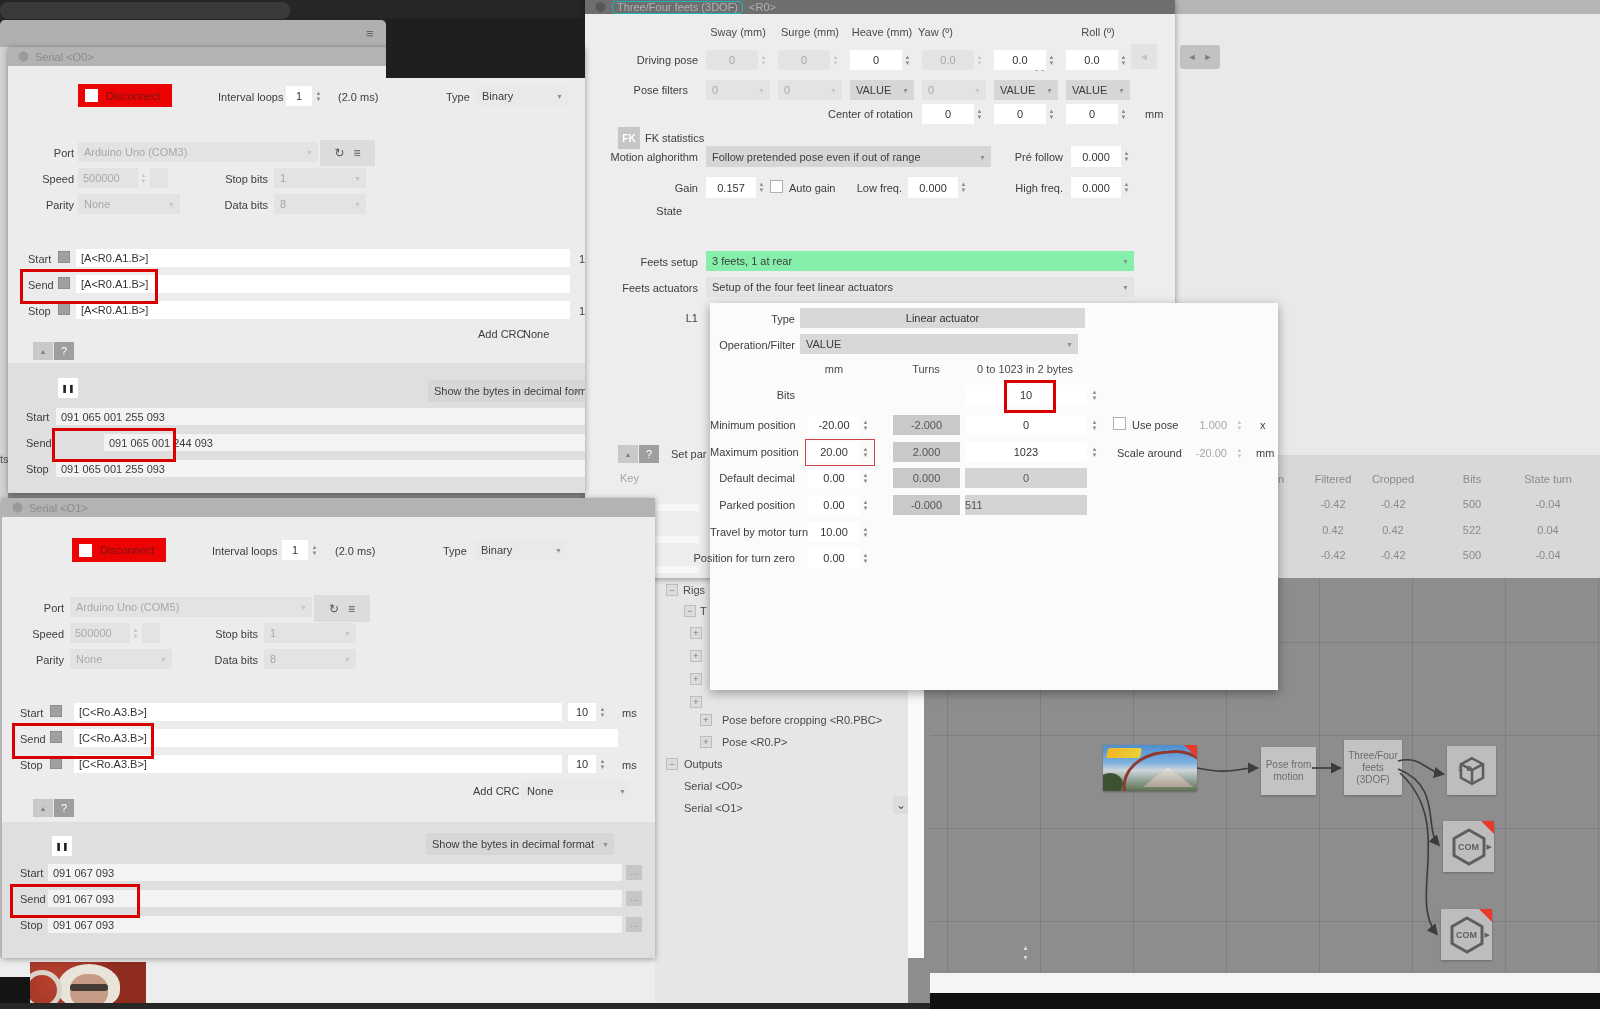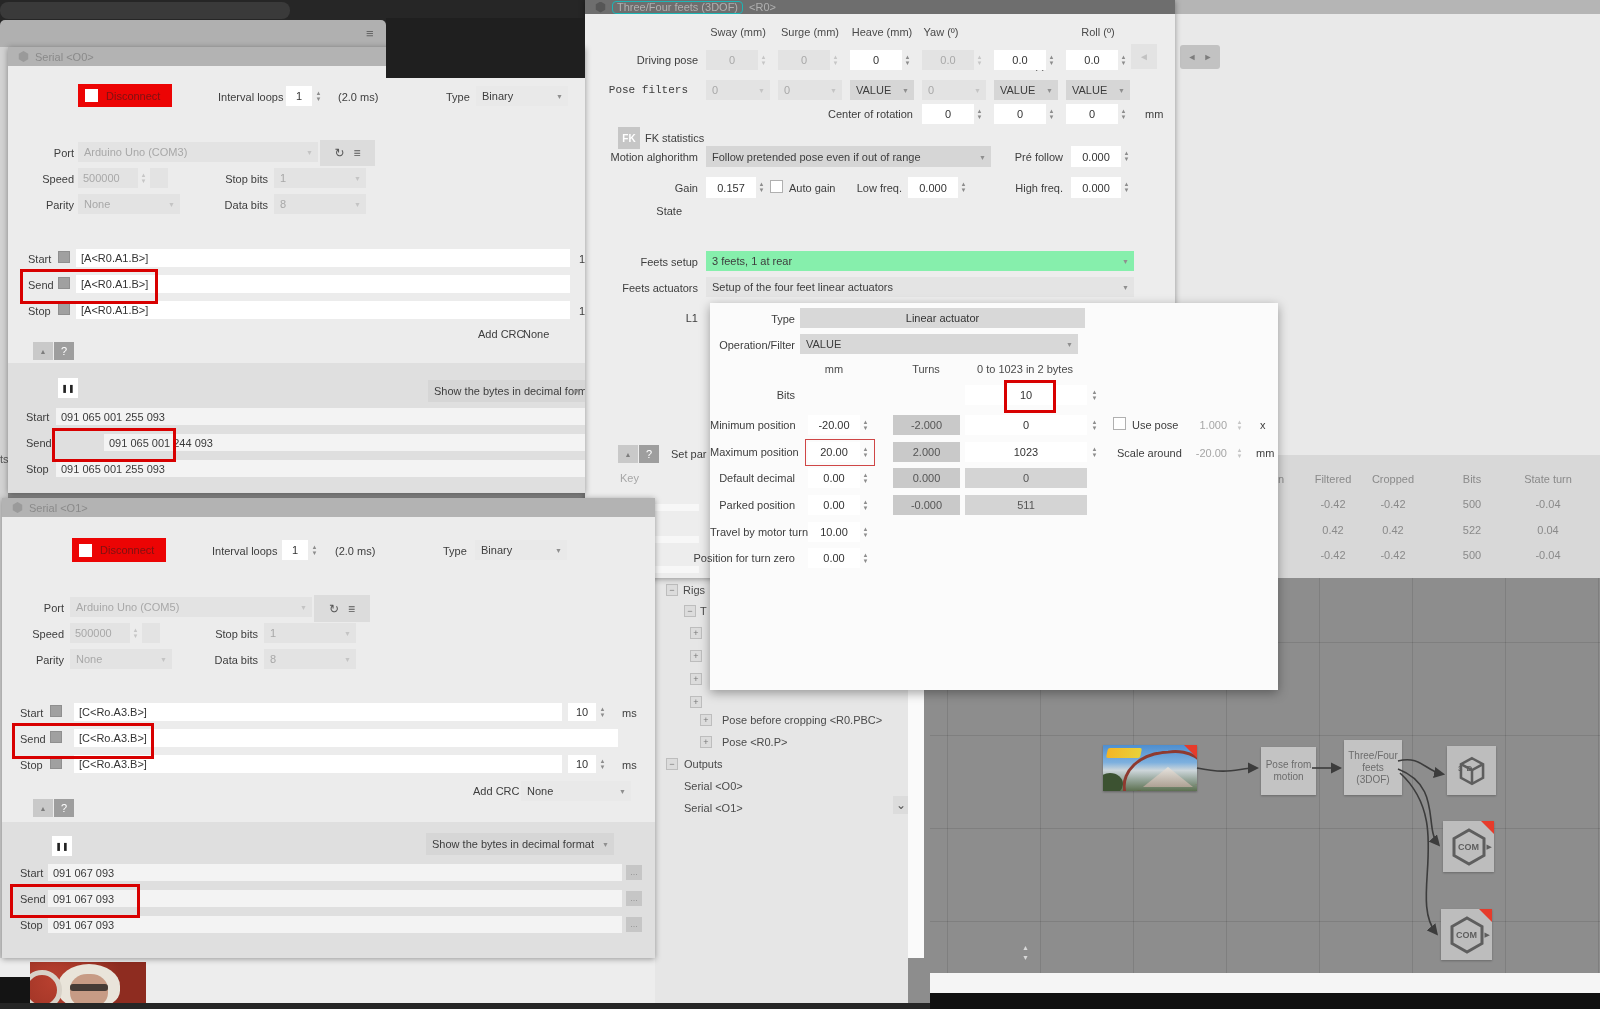--- a/index.html
+++ b/index.html
@@ -212,42 +212,42 @@
   <div class="win" style="left:585px;top:0;width:590px;height:578px;background:#ededed;">
     <div class="titlebar" style="height:14px;background:#6e6e6e;color:#b0b0b0;">
       <span class="hex" style="background:#565656;"></span>
       <span style="border:1px solid #1bb6b6;border-radius:4px;padding:0 4px;line-height:11px;">Three/Four feets (3DOF)</span>
       <span>&lt;R0&gt;</span>
     </div>
 
     <div class="lbl" style="left:117px;top:26px;width:72px;text-align:center;color:#4a4a4a;">Sway (mm)</div>
     <div class="lbl" style="left:189px;top:26px;width:72px;text-align:center;color:#4a4a4a;">Surge (mm)</div>
     <div class="lbl" style="left:261px;top:26px;width:72px;text-align:center;color:#4a4a4a;">Heave (mm)</div>
-    <div class="lbl" style="left:320px;top:26px;width:72px;text-align:center;color:#4a4a4a;">Yaw (º)</div>
+    <div class="lbl" style="left:333px;top:26px;width:72px;text-align:left;color:#4a4a4a;">Yaw (º)</div>
     <div class="lbl" style="left:405px;top:26px;width:72px;text-align:center;color:#4a4a4a;margin-top:33px;">Pitch (º)</div>
     <div class="lbl" style="left:477px;top:26px;width:72px;text-align:center;color:#4a4a4a;">Roll (º)</div>
 
     <div class="lbl tar" style="left:23px;top:54px;width:90px;">Driving pose</div>
     <div class="inp gray" style="left:121px;top:50px;width:52px;height:20px;">0</div>
       <div class="spin mutspin" style="left:173px;top:50px;height:20px;"></div>
     <div class="inp gray" style="left:193px;top:50px;width:52px;height:20px;">0</div>
       <div class="spin mutspin" style="left:245px;top:50px;height:20px;"></div>
     <div class="inp" style="left:265px;top:50px;width:52px;height:20px;">0</div>
       <div class="spin" style="left:317px;top:50px;height:20px;"></div>
     <div class="inp gray" style="left:337px;top:50px;width:52px;height:20px;">0.0</div>
       <div class="spin mutspin" style="left:389px;top:50px;height:20px;"></div>
     <div class="inp" style="left:409px;top:50px;width:52px;height:20px;">0.0</div>
       <div class="spin" style="left:461px;top:50px;height:20px;"></div>
     <div class="inp" style="left:481px;top:50px;width:52px;height:20px;">0.0</div>
       <div class="spin" style="left:533px;top:50px;height:20px;"></div>
     <div class="sqbtn" style="left:546px;top:44px;width:26px;height:25px;background:#e3e3e3;color:#c2c2c2;font-size:10px;">
         <span>◄</span>
       </div>
 
-    <div class="lbl tar" style="left:13px;top:84px;width:90px;font-family:Liberation Mono, monospace;">Pose filters</div>
+    <div class="lbl tar" style="left:13px;top:84px;width:90px;">Pose filters</div>
     <div class="dd gray" style="left:121px;top:80px;width:64px;height:20px;">
         <span>0</span>
       </div>
     <div class="dd gray" style="left:193px;top:80px;width:64px;height:20px;">
         <span>0</span>
       </div>
     <div class="dd" style="left:265px;top:80px;width:64px;height:20px;background:#d6d6d6;">
         <span>VALUE</span>
       </div>
     <div class="dd gray" style="left:337px;top:80px;width:64px;height:20px;">
@@ -553,21 +553,21 @@
     <div class="abs" style="left:255px;top:165px;width:122px;height:20px;background:#d4d4d4;display:flex;align-items:center;justify-content:center;color:#555;">
         <span>0</span>
       </div>
 
     <div class="lbl tar" style="left:0;top:196px;width:85px;">Parked position</div>
     <div class="inp" style="left:98px;top:192px;width:52px;height:20px;">0.00</div>
     <div class="spin" style="left:150px;top:192px;height:20px;"></div>
     <div class="abs" style="left:183px;top:192px;width:67px;height:20px;background:#c9c9c9;display:flex;align-items:center;justify-content:center;color:#555;">
         <span>-0.000</span>
       </div>
-    <div class="abs" style="left:255px;top:192px;width:122px;height:20px;background:#d4d4d4;display:flex;align-items:center;justify-content:center;color:#555;">
+    <div class="abs" style="left:255px;top:192px;width:122px;height:20px;background:#d4d4d4;display:flex;align-items:center;justify-content:flex-start;color:#555;">
         <span>511</span>
       </div>
 
     <div class="lbl tar" style="left:0;top:223px;width:85px;">Travel by motor turn</div>
     <div class="inp" style="left:98px;top:219px;width:52px;height:20px;">10.00</div>
     <div class="spin" style="left:150px;top:219px;height:20px;"></div>
     <div class="lbl tar" style="left:-20px;top:249px;width:105px;">Position for turn zero</div>
     <div class="inp" style="left:98px;top:245px;width:52px;height:20px;">0.00</div>
     <div class="spin" style="left:150px;top:245px;height:20px;"></div>
 

